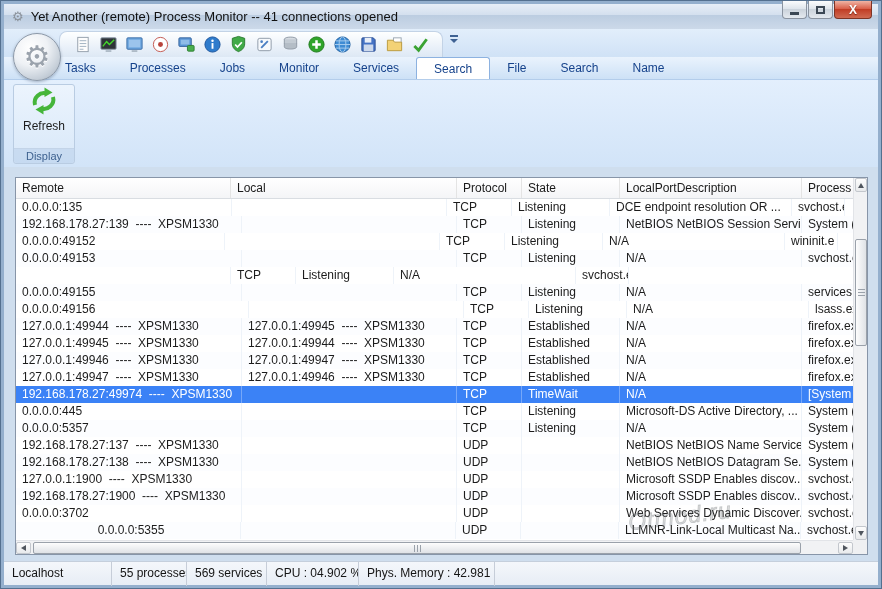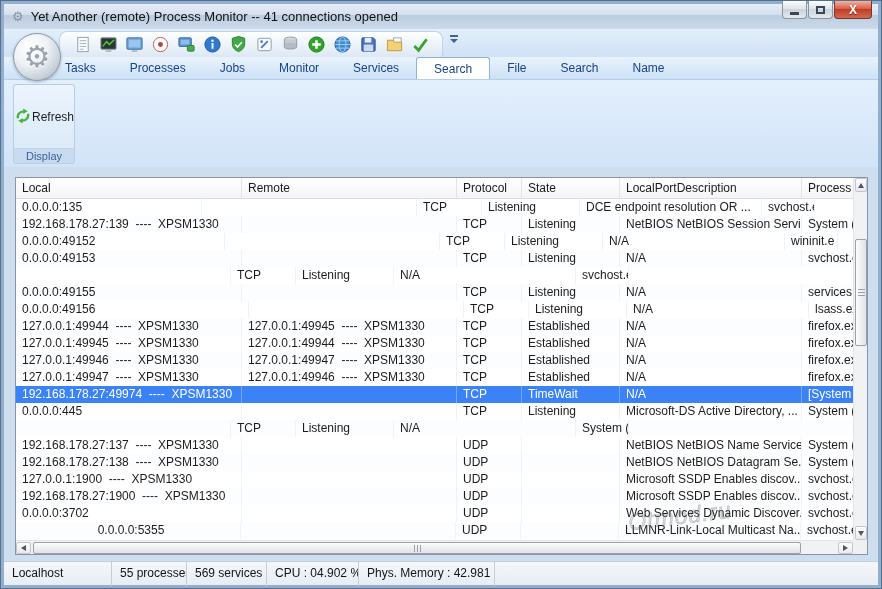--- a/index.html
+++ b/index.html
@@ -36,21 +36,21 @@
   .tab.active{background:#fff;border:1px solid #8db2e0;border-bottom:none;border-radius:3px 3px 0 0;}
   
   .ribbon-body{position:absolute;left:3px;top:78px;right:3px;height:88px;
     background:linear-gradient(#e3effd,#d2e4f8);border-top:1px solid #b3cdeb;}
   .orb{position:absolute;left:9px;top:-47px;width:48px;height:48px;border-radius:50%;
     border:1px solid #8d99a8;background:radial-gradient(circle at 35% 30%,#ffffff,#eef1f5 40%,#c6cfd9 72%,#9fa9b6);
     box-shadow:0 1px 3px rgba(40,60,90,.35);display:flex;align-items:center;justify-content:center;cursor:default;}
   .orb .gear{font-size:30px;color:#9ba3ad;text-shadow:0 1px 0 #fff;line-height:1;}
   .rgroup{position:absolute;left:9px;top:4px;width:62px;height:80px;border:1px solid #b9cce2;border-radius:3px;
     background:linear-gradient(#ecf4fd,#d8e8f9);display:flex;flex-direction:column;}
-  .refresh-btn{flex:1;display:flex;flex-direction:row;align-items:center;justify-content:flex-start;cursor:default;}
+  .refresh-btn{flex:1;display:flex;flex-direction:column;align-items:center;justify-content:flex-start;cursor:default;}
   .refresh-btn svg{width:32px;height:32px;margin-bottom:2px;}
   .refresh-label{font-size:12px;color:#1e1e1e;}
   .group-label{height:15px;line-height:14px;font-size:11px;color:#3e618f;text-align:center;
     border-top:1px solid #c3d4e8;background:rgba(178,202,231,.45);border-radius:0 0 3px 3px;}
   
   .main{position:absolute;left:3px;top:166px;right:3px;bottom:27px;background:#cfdeee;}
   .listview{position:absolute;left:11px;top:10px;width:853px;height:378px;background:#fff;border:1px solid #8795a8;}
   .thead{position:absolute;left:0;top:0;right:14px;height:21px;display:flex;
     background:linear-gradient(#ffffff,#f4f5f7);border-bottom:1px solid #d9dde2;}
   .th{height:20px;line-height:20px;padding-left:6px;font-size:12px;color:#1a1a1a;
@@ -237,30 +237,30 @@
         </svg>
         <span class="refresh-label">Refresh</span>
       </div>
       <div class="group-label">Display</div>
     </div>
   </div>
 
   <div class="main">
     <div class="listview">
       <div class="thead" id="thead">
+          <div class="th" style="width: 215px;">Remote</div>
           <div class="th" style="width: 226px;">Local</div>
-          <div class="th" style="width: 215px;">Remote</div>
           <div class="th" style="width: 65px;">Protocol</div>
           <div class="th" style="width: 98px;">State</div>
           <div class="th" style="width: 182px;">LocalPortDescription</div>
           <div class="th" style="width: 53px;">Process</div>
         </div>
       <div class="tbody" id="tbody">
           <div class="tr">
-            <div class="td" style="width: 186px;">0.0.0.0:135</div>
+            <div class="td" style="width: 216px;">0.0.0.0:135</div>
             <div class="td" style="width: 215px;"></div>
             <div class="td" style="width: 65px;">TCP</div>
             <div class="td" style="width: 98px;">Listening</div>
             <div class="td" style="width: 182px;">DCE endpoint resolution OR ...</div>
             <div class="td" style="width: 53px;">svchost.e</div>
           </div>
           <div class="tr">
             <div class="td" style="width: 226px;">192.168.178.27:139  ----  XPSM1330</div>
             <div class="td" style="width: 215px;"></div>
             <div class="td" style="width: 65px;">TCP</div>
@@ -349,20 +349,21 @@
           </div>
           <div class="tr">
             <div class="td" style="width: 226px;">0.0.0.0:445</div>
             <div class="td" style="width: 215px;"></div>
             <div class="td" style="width: 65px;">TCP</div>
             <div class="td" style="width: 98px;">Listening</div>
             <div class="td" style="width: 182px;">Microsoft-DS Active Directory, ...</div>
             <div class="td" style="width: 53px;">System (4</div>
           </div>
           <div class="tr">
+            <div class="td" style="width: 226px;">0.0.0.0:5357</div>
             <div class="td" style="width: 215px;"></div>
             <div class="td" style="width: 65px;">TCP</div>
             <div class="td" style="width: 98px;">Listening</div>
             <div class="td" style="width: 182px;">N/A</div>
             <div class="td" style="width: 53px;">System (4</div>
           </div>
           <div class="tr">
             <div class="td" style="width: 226px;">192.168.178.27:137  ----  XPSM1330</div>
             <div class="td" style="width: 215px;"></div>
             <div class="td" style="width: 65px;">UDP</div>

